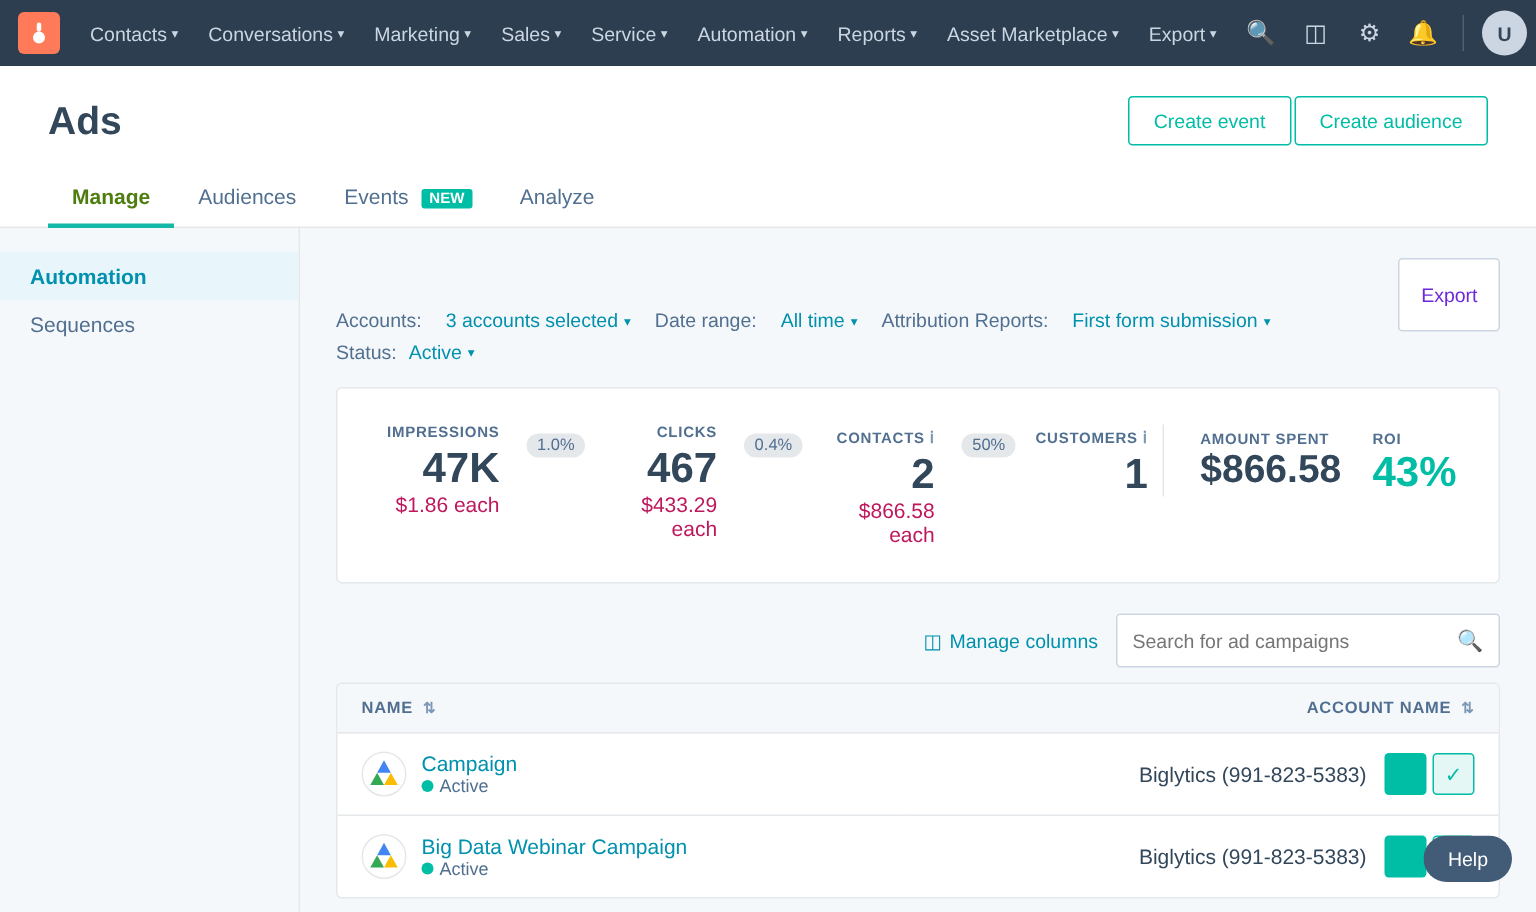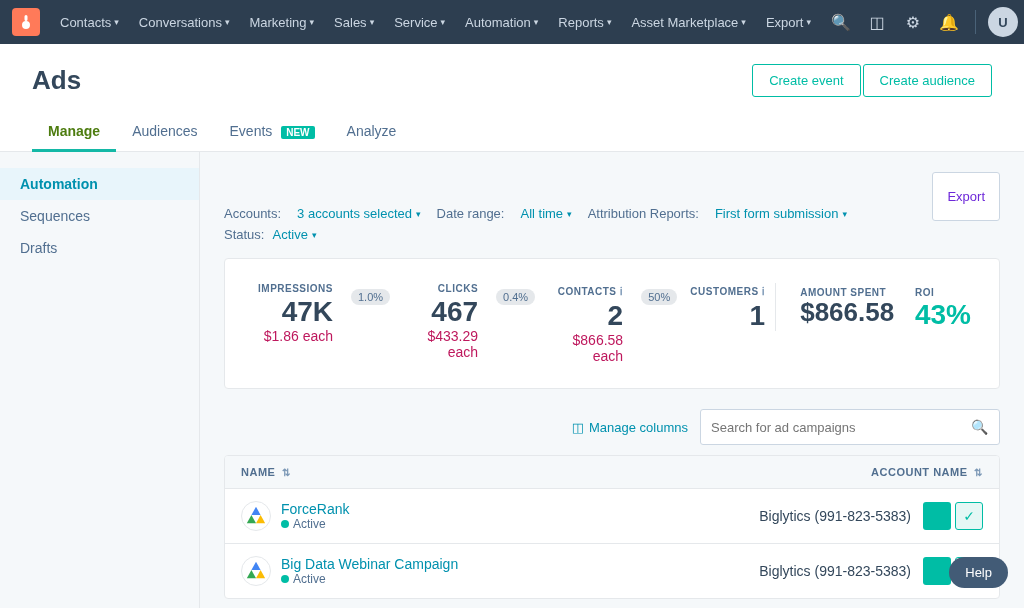--- a/index.html
+++ b/index.html
@@ -142,21 +142,21 @@
 
     
     .table-toolbar { display: flex; align-items: center; justify-content: flex-end; gap: 12px; margin-bottom: 10px; }
     .manage-columns-btn {
       display: inline-flex; align-items: center; gap: 5px;
       color: #0091ae; font-size: 13px; cursor: pointer; font-weight: 500;
     }
     .search-box {
       display: flex; align-items: center;
       border: 1px solid #cbd6e2; border-radius: 3px; background: #fff;
-      padding: 0 10px; height: 36px; width: 300px;
+      padding: 0 10px; height: 36px; width: 256px;
     }
     .search-box input {
       border: none; outline: none; font-size: 13px; color: #33475b;
       width: 100%; background: transparent;
     }
     .search-box .search-icon { color: #7c98b6; font-size: 14px; }
 
     
     .table-container { background: #fff; border: 1px solid #e5e8eb; border-radius: 4px; overflow: hidden; }
     .table { width: 100%; border-collapse: collapse; }
@@ -283,23 +283,20 @@
   </div>
 
   <div class="main-content">
 
     <aside class="sidebar">
       <div class="sidebar-item active">
         <span>Automation</span>
       </div>
       <div class="sidebar-item">
         <span>Sequences</span>
-      </div>
-      <div class="sidebar-item">
-        <span>Drafts</span>
       </div>
     </aside>
 
     <div class="content-area">
 
       <div class="filters-row">
         <span class="filter-label">Accounts:</span>
         <div class="filter-btn">
           <span>3 accounts selected</span>
           <span class="caret">▾</span>
@@ -404,21 +401,21 @@
         <div class="campaign-name-cell">
           <div class="campaign-icon google-icon">
                       <svg width="22" height="22" viewBox="0 0 24 24" xmlns="http://www.w3.org/2000/svg">
       <polygon points="12,2 22,20 2,20" fill="none" stroke="none"></polygon>
       <polygon points="12,2 17,11 7,11" fill="#4285F4"></polygon>
       <polygon points="7,11 2,20 12,20" fill="#34A853"></polygon>
       <polygon points="12,20 22,20 17,11" fill="#FBBC04"></polygon>
     </svg>
                     </div>
           <div class="campaign-info">
-            <a class="campaign-link">ForceRank</a>
+            <a class="campaign-link">Campaign</a>
             <div class="campaign-status">
               <span class="status-dot"></span>
               <span>Active</span>
             </div>
           </div>
         </div>
       </td>
       <td style="text-align:right;vertical-align:middle;">
         <div style="display:flex;align-items:center;justify-content:flex-end;gap:12px;">
           <span>Biglytics (991-823-5383)</span>

